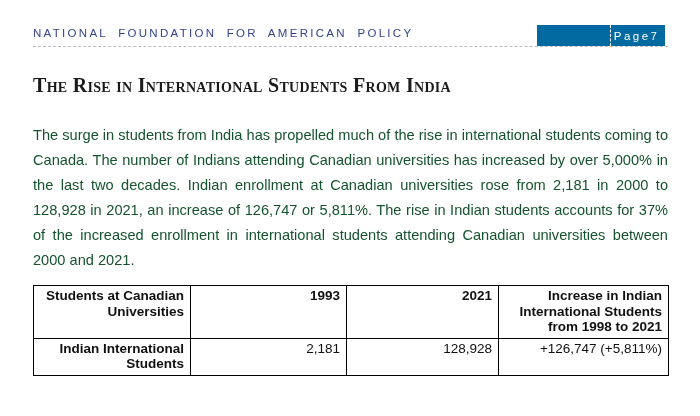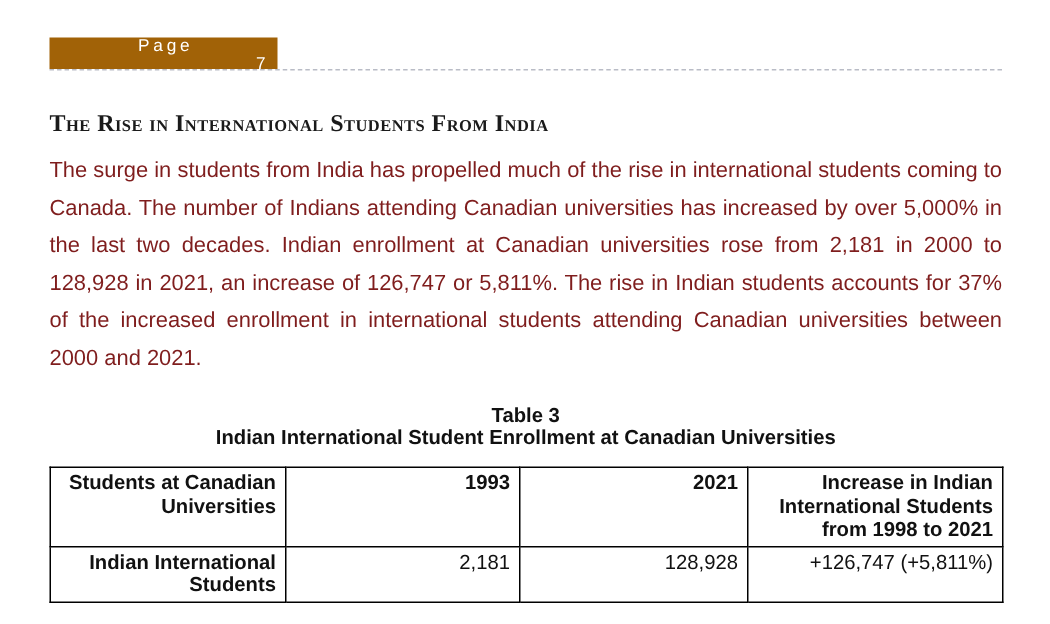--- a/index.html
+++ b/index.html
@@ -25,28 +25,27 @@
   .org-title {
     color: #33458c;
     font-size: 11.5px;
     font-weight: 400;
     letter-spacing: 2.3px;
     word-spacing: 5px;
     padding-top: 2px;
     white-space: nowrap;
   }
   .page-box {
-    width: 152px;
+    width: 128px;
     height: 21px;
-    background: #a16207;
+    background: #0369a1;
     display: flex;
     align-items: center;
     flex-shrink: 0;
     margin-right: 3px;
-    flex-direction: column;
   }
   .page-box .box-spacer { width: 78px; height: 100%; }
   .page-box .box-divider {
     border-left: 1px dashed #ffffff;
     height: 100%;
     width: 0;
   }
   .page-box .page-word {
     color: #ffffff;
     font-size: 11.5px;
@@ -69,31 +68,31 @@
     font-style: italic;
     font-size: 13px;
   }
 
   
   .doc-heading {
     margin-top: 27px;
     font-family: "Liberation Serif", serif;
     font-variant: small-caps;
     font-weight: 700;
-    font-size: 16px;
+    font-size: 20px;
     letter-spacing: 0.3px;
     color: #1a1a1a;
   }
   .body-text {
-    margin-top: 10px;
+    margin-top: 26px;
     width: 635px;
     font-size: 14.6px;
     line-height: 25px;
     text-align: justify;
-    color: #7f1d1d;
+    color: #14532d;
   }
 
   
   .table-caption {
     margin-top: 17px;
     width: 635px;
     text-align: center;
     font-weight: 700;
     font-size: 13.5px;
     line-height: 15px;
@@ -124,39 +123,36 @@
   table.data-table td.row-header { font-weight: 700; }
   table.data-table thead tr { height: 44px; }
   table.data-table tbody tr { height: 31px; }
 </style>
 </head>
 <body>
 
 <div class="page">
 
   <div class="header-row">
+    <div class="org-title">NATIONAL FOUNDATION FOR AMERICAN POLICY</div>
     <div class="page-box">
       <span class="box-spacer"></span>
       <span class="box-divider"></span>
       <span class="page-word">Page</span>
       <span class="page-num">7</span>
     </div>
   </div>
 
   <div class="dashed-rule"></div>
 
 
   <h1 class="doc-heading">The Rise in International Students From India</h1>
 
   <p class="body-text">The surge in students from India has propelled much of the rise in international students coming to Canada. The number of Indians attending Canadian universities has increased by over 5,000% in the last two decades. Indian enrollment at Canadian universities rose from 2,181 in  2000 to 128,928 in 2021, an increase of 126,747 or 5,811%. The rise in Indian students accounts for 37% of the increased enrollment in international students attending Canadian universities between 2000 and 2021.</p>
 
-  <div class="table-caption">
-    <div>Table 3</div>
-    <div class="cap-line2">Indian International Student Enrollment at Canadian Universities</div>
-  </div>
 
   <table class="data-table">
     <thead>
       <tr>
         <th class="col1">Students at Canadian Universities</th>
         <th class="col2">1993</th>
         <th class="col3">2021</th>
         <th class="col4">Increase in Indian International Students from 1998 to 2021</th>
       </tr>
     </thead>

